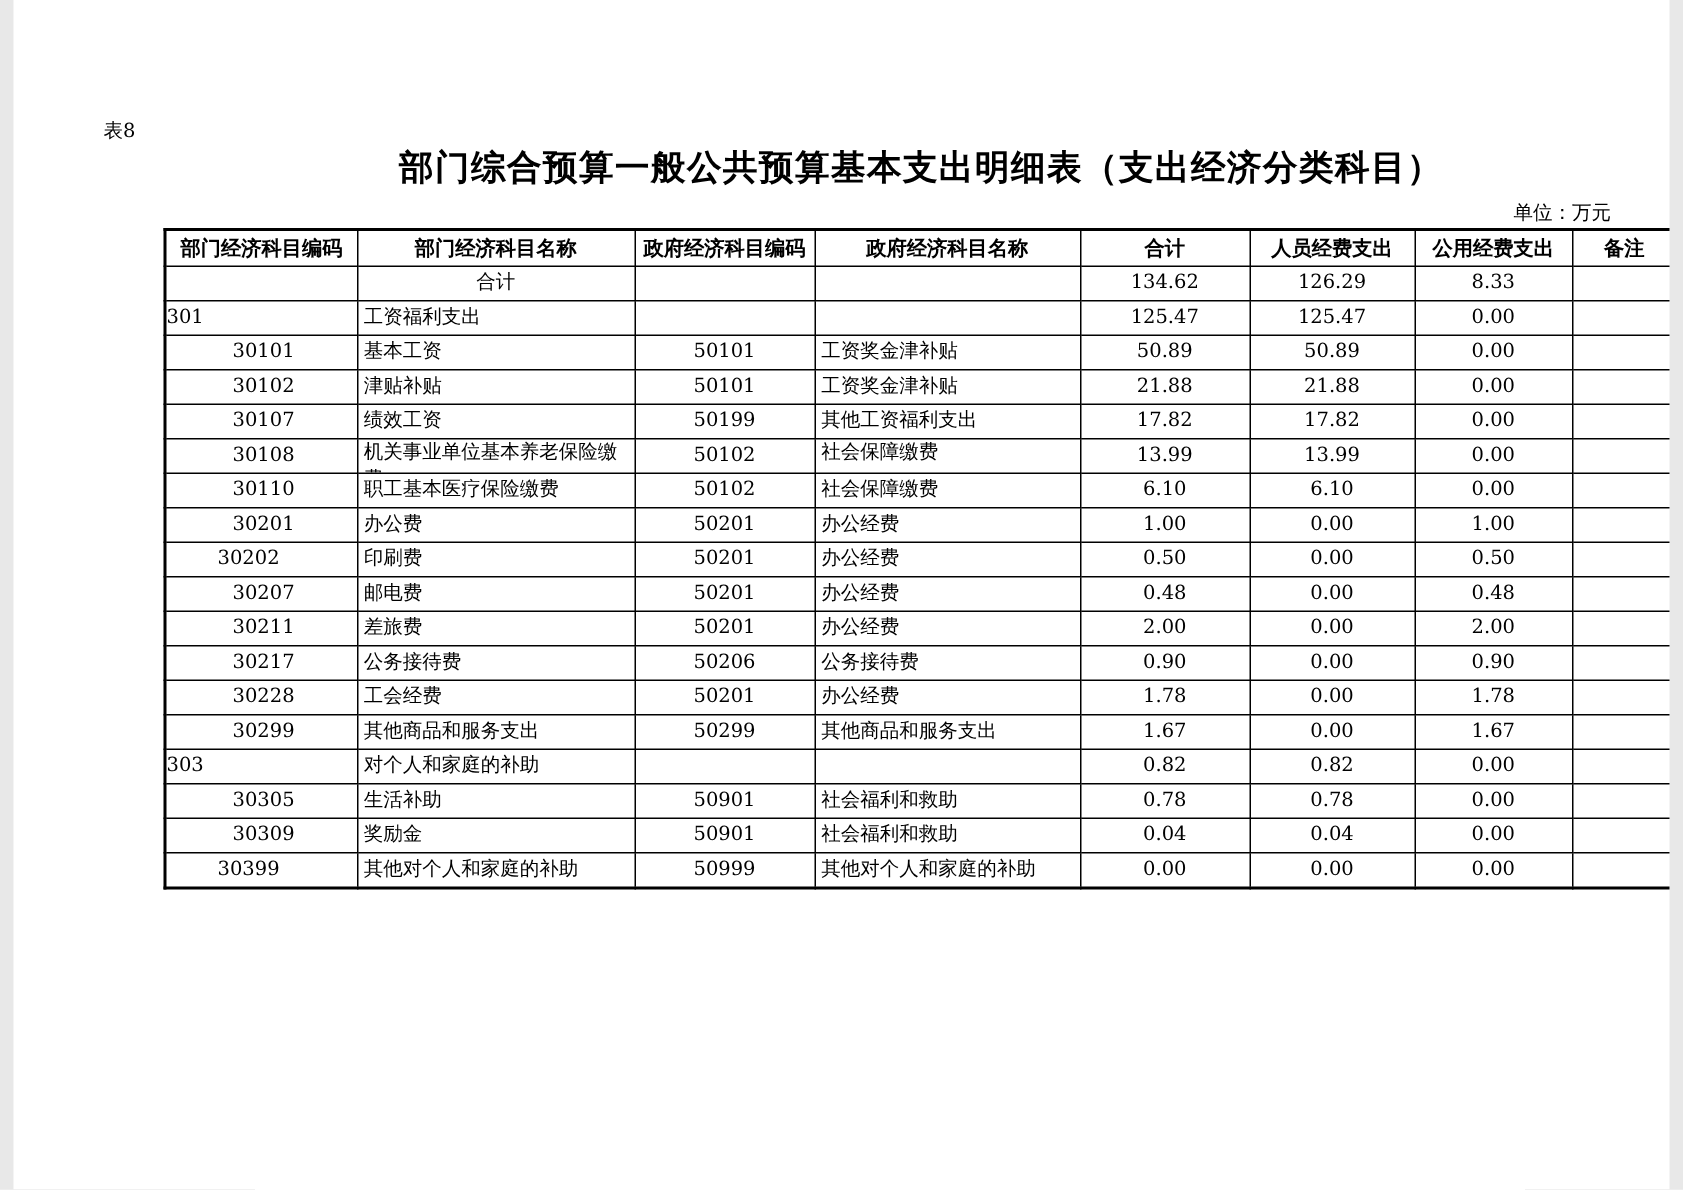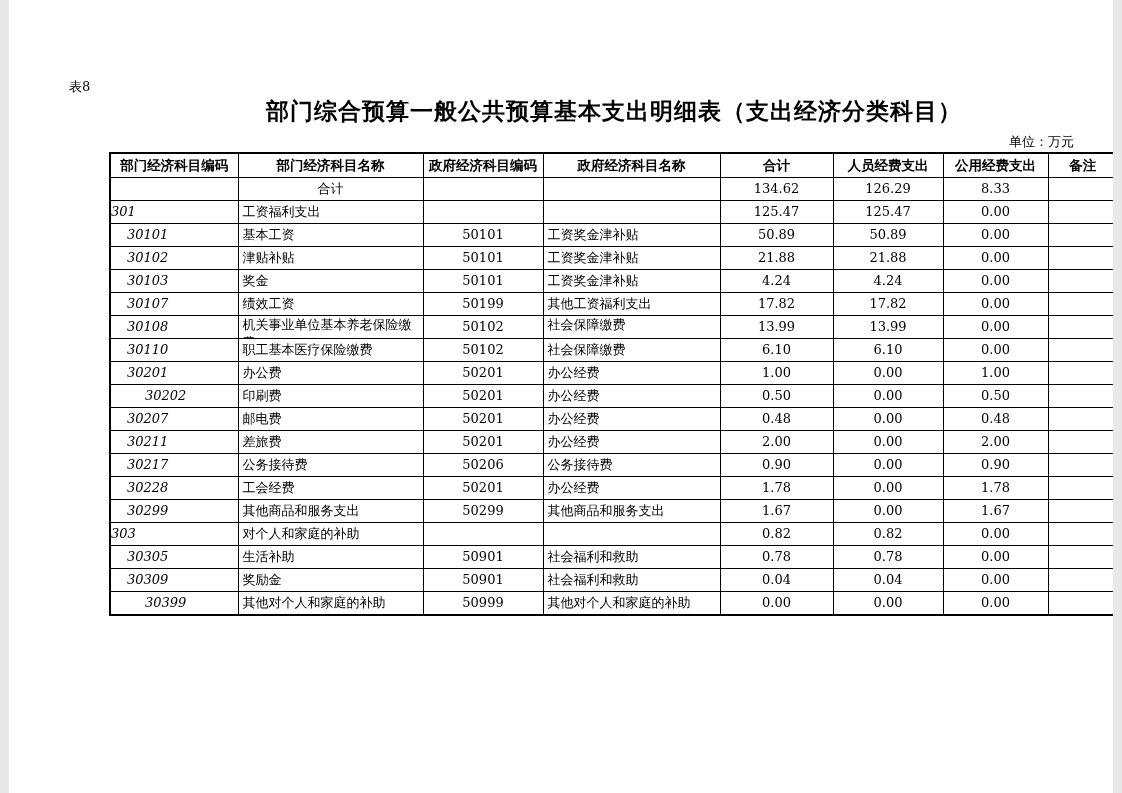--- a/index.html
+++ b/index.html
@@ -24,22 +24,22 @@
   table.budget th, table.budget td{
     border:1px solid #000;overflow:hidden;padding:0;
   }
   table.budget th{
     height:23px;font-size:13.5px;font-weight:bold;text-align:center;
     font-family:"Liberation Sans","DejaVu Sans",sans-serif;
   }
   table.budget td{height:22px;font-size:13px;line-height:22px;white-space:nowrap;}
   col.c1{width:128px}col.c2{width:185px}col.c3{width:120px}col.c4{width:177px}
   col.c5{width:113px}col.c6{width:110px}col.c7{width:105px}col.c8{width:70px}
-  td.c-code{text-align:left;padding-left:3px;font-style:italic;}
-  tr.ind1 td.c-code{padding-left:16px;}
+  td.c-code{text-align:left;padding-left:3px;}
+  tr.ind1 td.c-code{padding-left:44px;}
   tr.ind2 td.c-code{padding-left:34px;}
   td.c-name{text-align:left;}
   .nbox{height:22px;overflow:hidden;line-height:22px;white-space:nowrap;padding-left:4px;}
   tr.center-name .nbox{text-align:center;padding-left:0;}
   tr.wrap .nbox{white-space:normal;line-height:18px;}
   td.c-gcode, td.c-num{text-align:center;}
 </style>
 </head>
 <body>
 
@@ -126,34 +126,20 @@
           <td class="c-gcode">50101</td>
           <td class="c-name">
             <div class="nbox">工资奖金津补贴</div>
           </td>
           <td class="c-num">21.88</td>
           <td class="c-num">21.88</td>
           <td class="c-num">0.00</td>
           <td class="c-num"></td>
         </tr>
         <tr class="ind1">
-          <td class="c-code">30103</td>
-          <td class="c-name">
-            <div class="nbox">奖金</div>
-          </td>
-          <td class="c-gcode">50101</td>
-          <td class="c-name">
-            <div class="nbox">工资奖金津补贴</div>
-          </td>
-          <td class="c-num">4.24</td>
-          <td class="c-num">4.24</td>
-          <td class="c-num">0.00</td>
-          <td class="c-num"></td>
-        </tr>
-        <tr class="ind1">
           <td class="c-code">30107</td>
           <td class="c-name">
             <div class="nbox">绩效工资</div>
           </td>
           <td class="c-gcode">50199</td>
           <td class="c-name">
             <div class="nbox">其他工资福利支出</div>
           </td>
           <td class="c-num">17.82</td>
           <td class="c-num">17.82</td>

